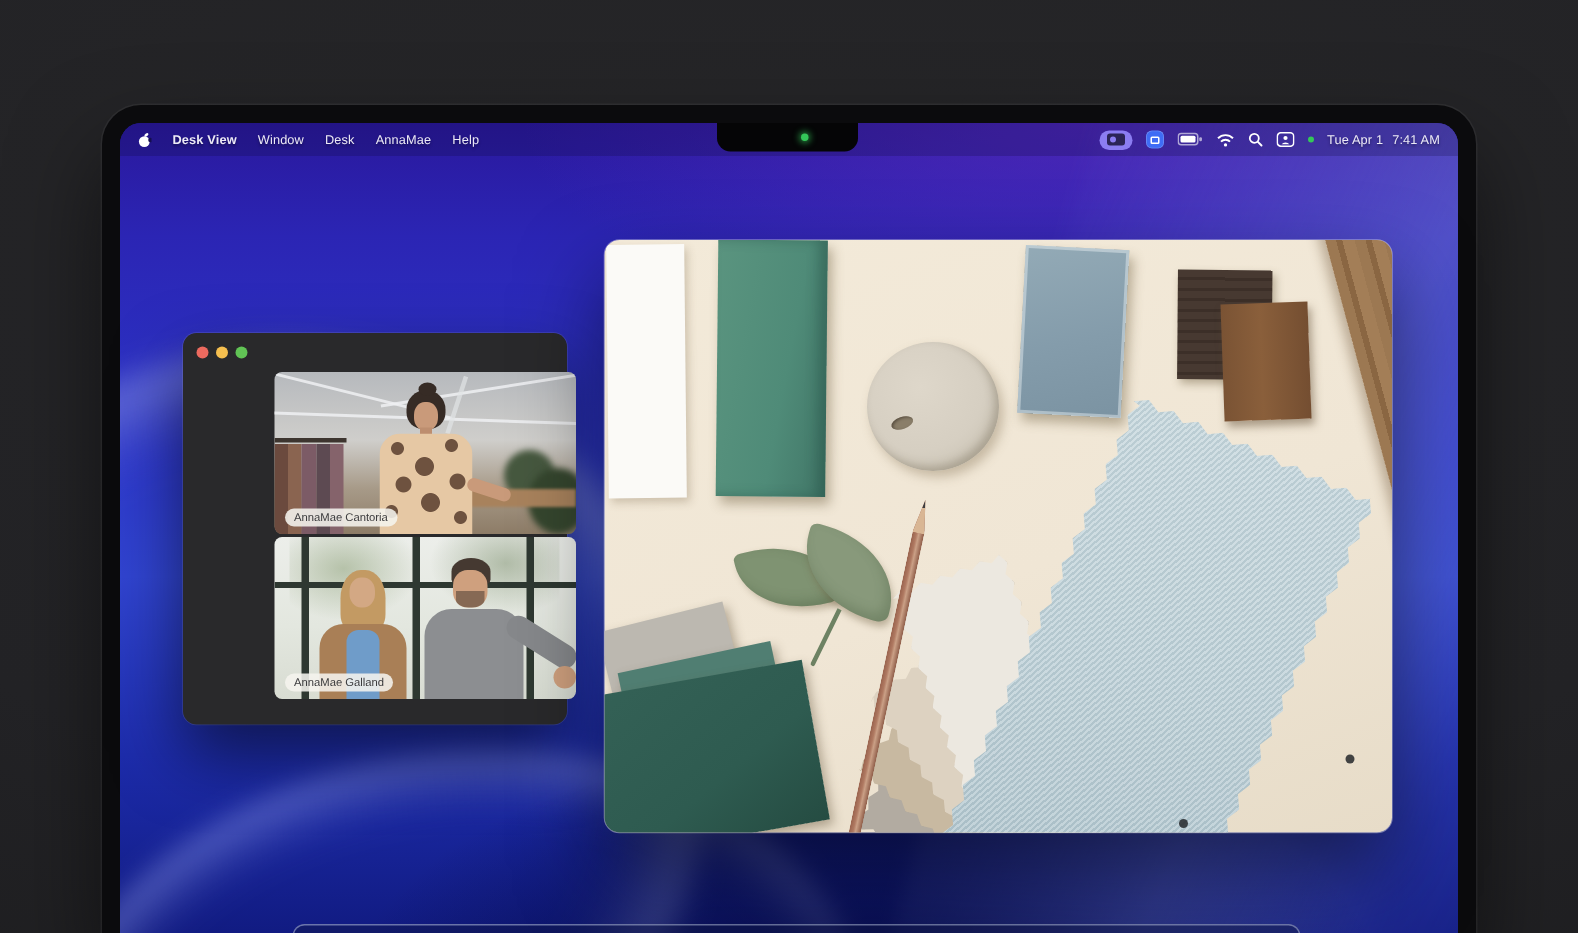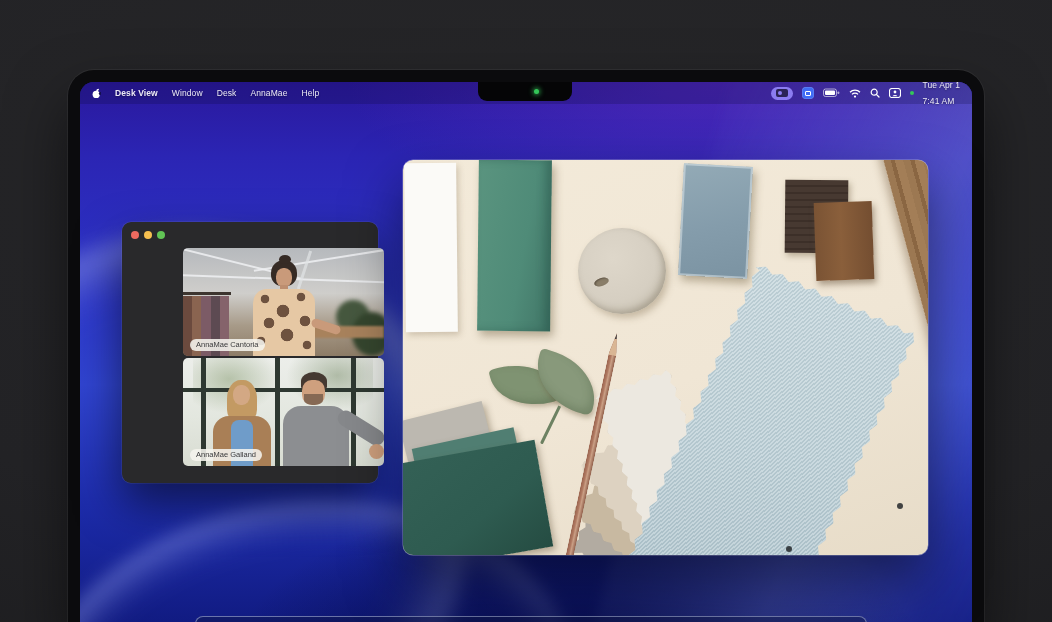--- a/index.html
+++ b/index.html
@@ -41,21 +41,21 @@
   .apple{width:9px;height:11px;display:inline-block;}
   .status-pill{width:22px;height:13px;border-radius:7px;background:var(--accent-pill,#8b7df1);
     display:flex;align-items:center;justify-content:center;}
   .pill-glyph{width:12px;height:8px;border-radius:2px;background:#2b2456;position:relative;}
   .pill-glyph:after{content:"";position:absolute;left:2px;top:2px;width:4px;height:4px;border-radius:50%;background:#8b7df1;}
   .app-blue-ic{width:12px;height:12px;border-radius:4px;background:var(--app-blue,#3f6cf5);
     display:flex;align-items:center;justify-content:center;box-shadow:0 0 0 .5px rgba(255,255,255,.25) inset;}
   .app-blue-ic i{display:block;width:6px;height:5px;border:1px solid #fff;border-radius:1px;}
   .mb-svg{display:block;}
   .green-dot{width:4px;height:4px;border-radius:50%;background:var(--indicator-green,#34c759);}
-  .clock{display:flex;gap:6px;white-space:nowrap;flex-direction:column;}
+  .clock{display:flex;gap:6px;white-space:nowrap;}
   
   .call-window{position:absolute;left:122px;top:222px;width:256px;height:261px;border-radius:9px;
     background:var(--video-window-bg,#29292b);box-shadow:0 0 0 .5px rgba(255,255,255,.12), 0 20px 45px rgba(0,0,0,.55);}
   .titlebar{position:absolute;left:0;top:0;width:100%;height:26px;display:flex;align-items:center;padding-left:9px;gap:5px;}
   .tl{width:8px;height:8px;border-radius:50%;}
   .tl.r{background:var(--traffic-red,#ed6a5f);} .tl.y{background:var(--traffic-yellow,#f5bf4f);} .tl.g{background:var(--traffic-green,#61c455);}
   .tiles{position:absolute;left:29px;top:26px;width:201px;padding-left:32px;}
   .tile{position:relative;width:201px;height:108px;border-radius:5px;overflow:hidden;margin-bottom:2px;background:#777;}
   .badge{position:absolute;left:7px;bottom:5px;background:rgba(245,244,238,.88);color:#39393b;
     font-size:7.5px;padding:1px 6px 2px;border-radius:7px;z-index:30;white-space:nowrap;}

